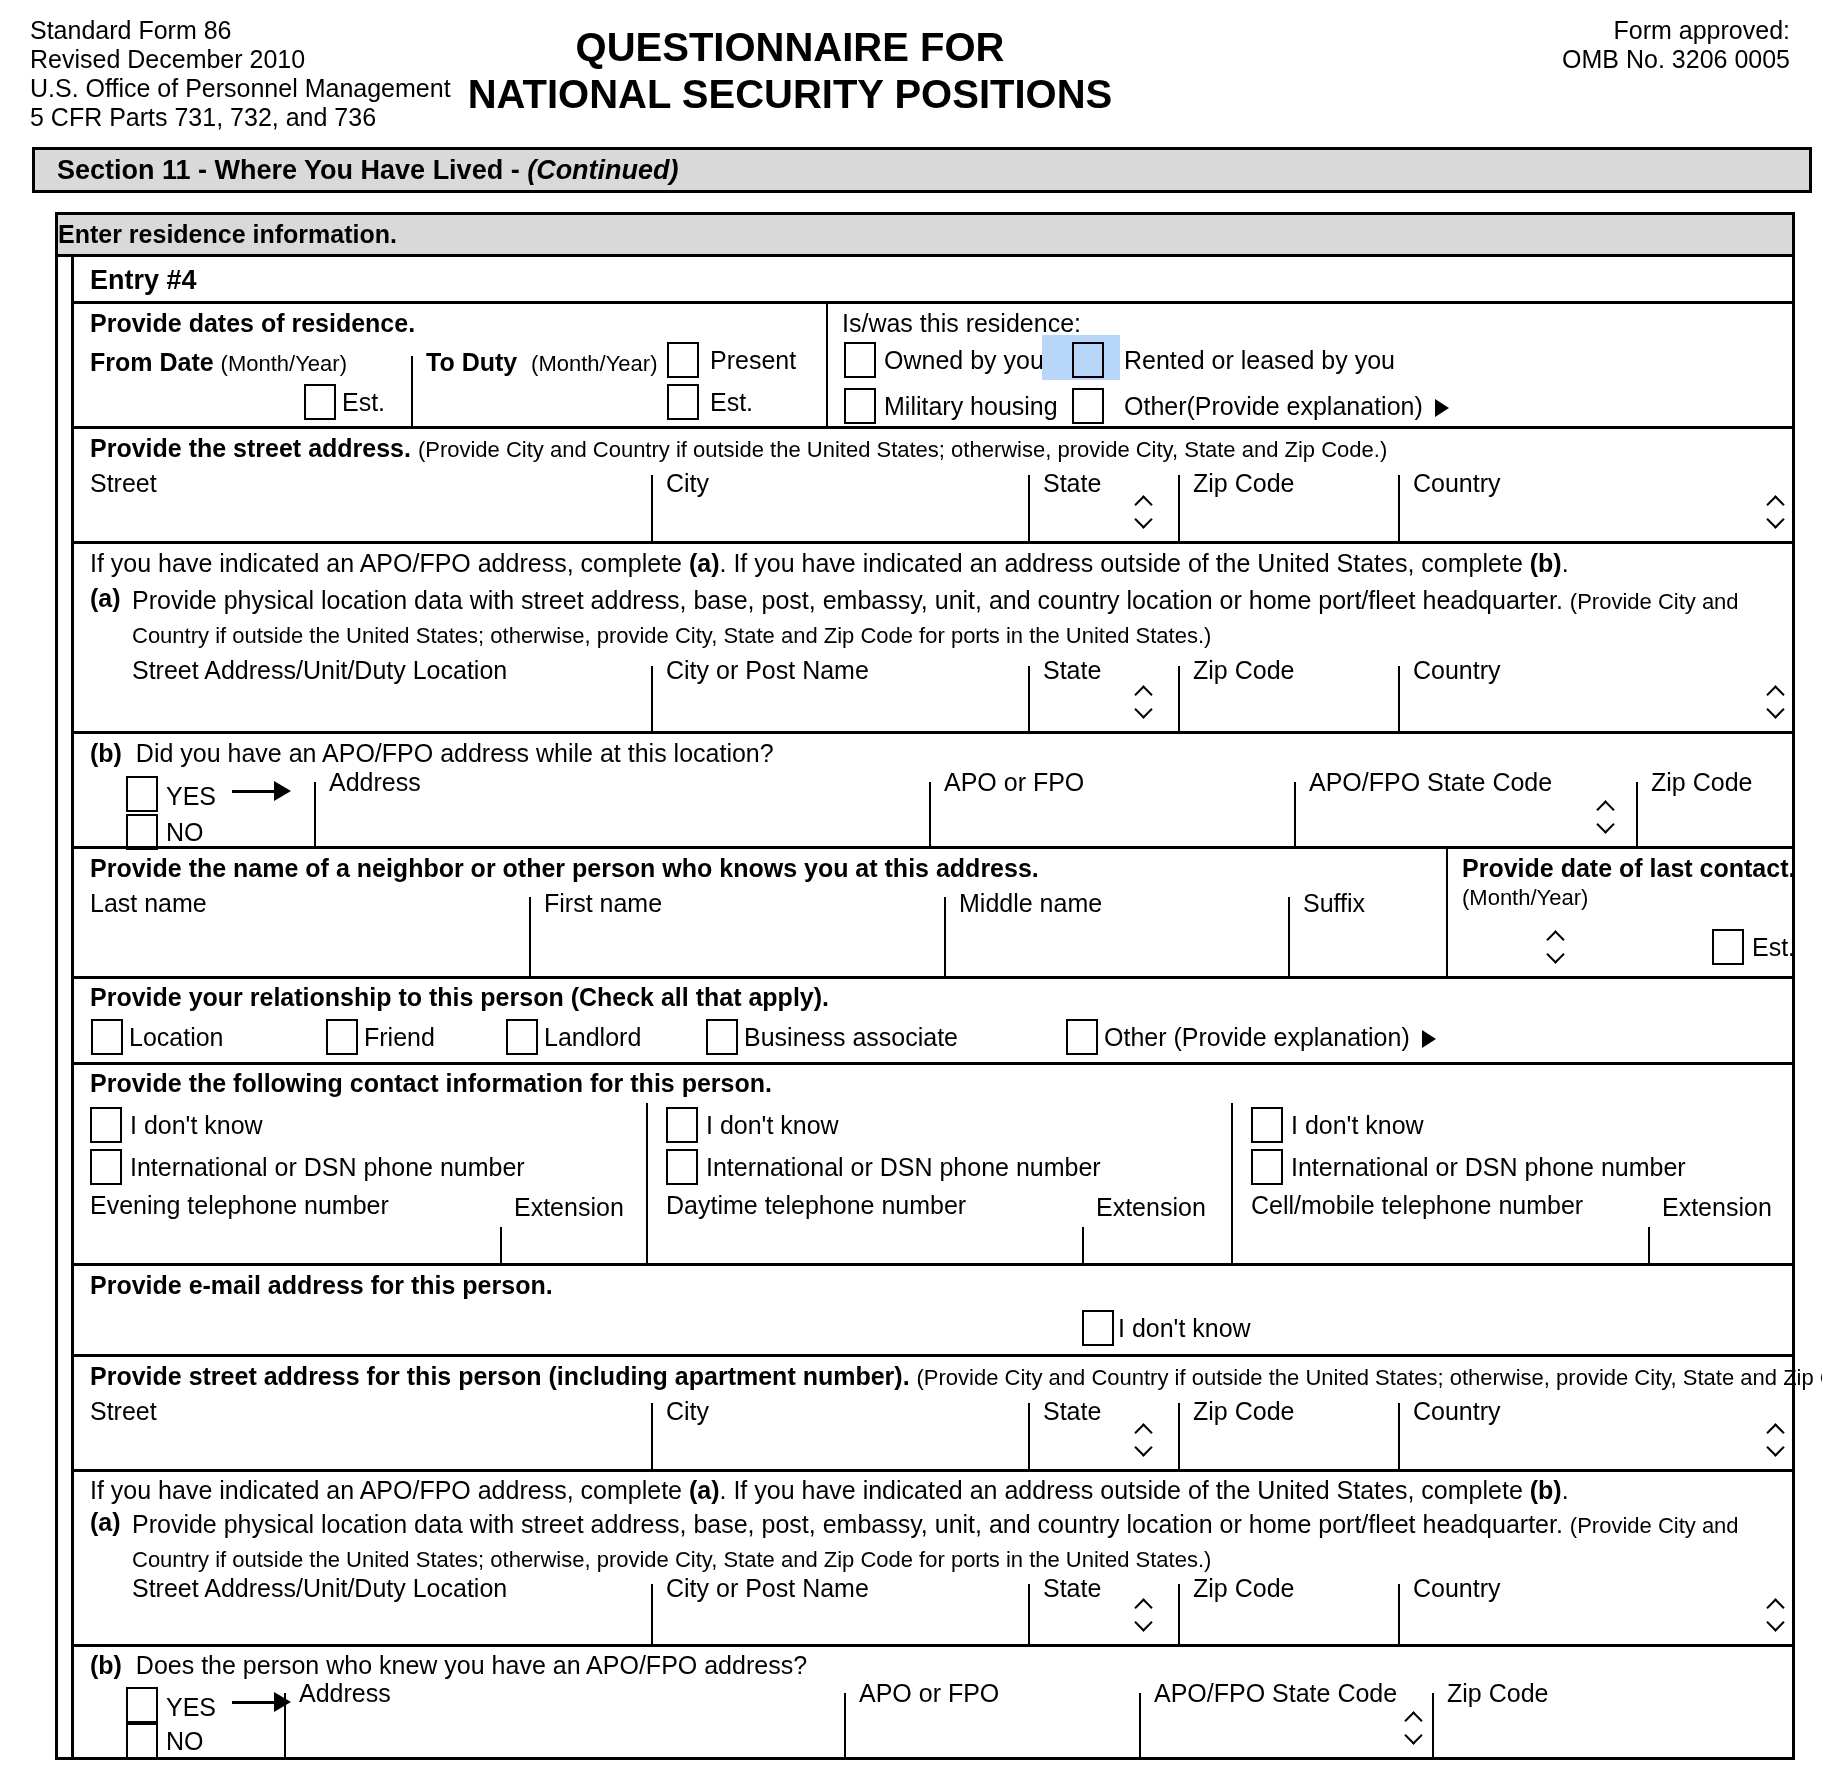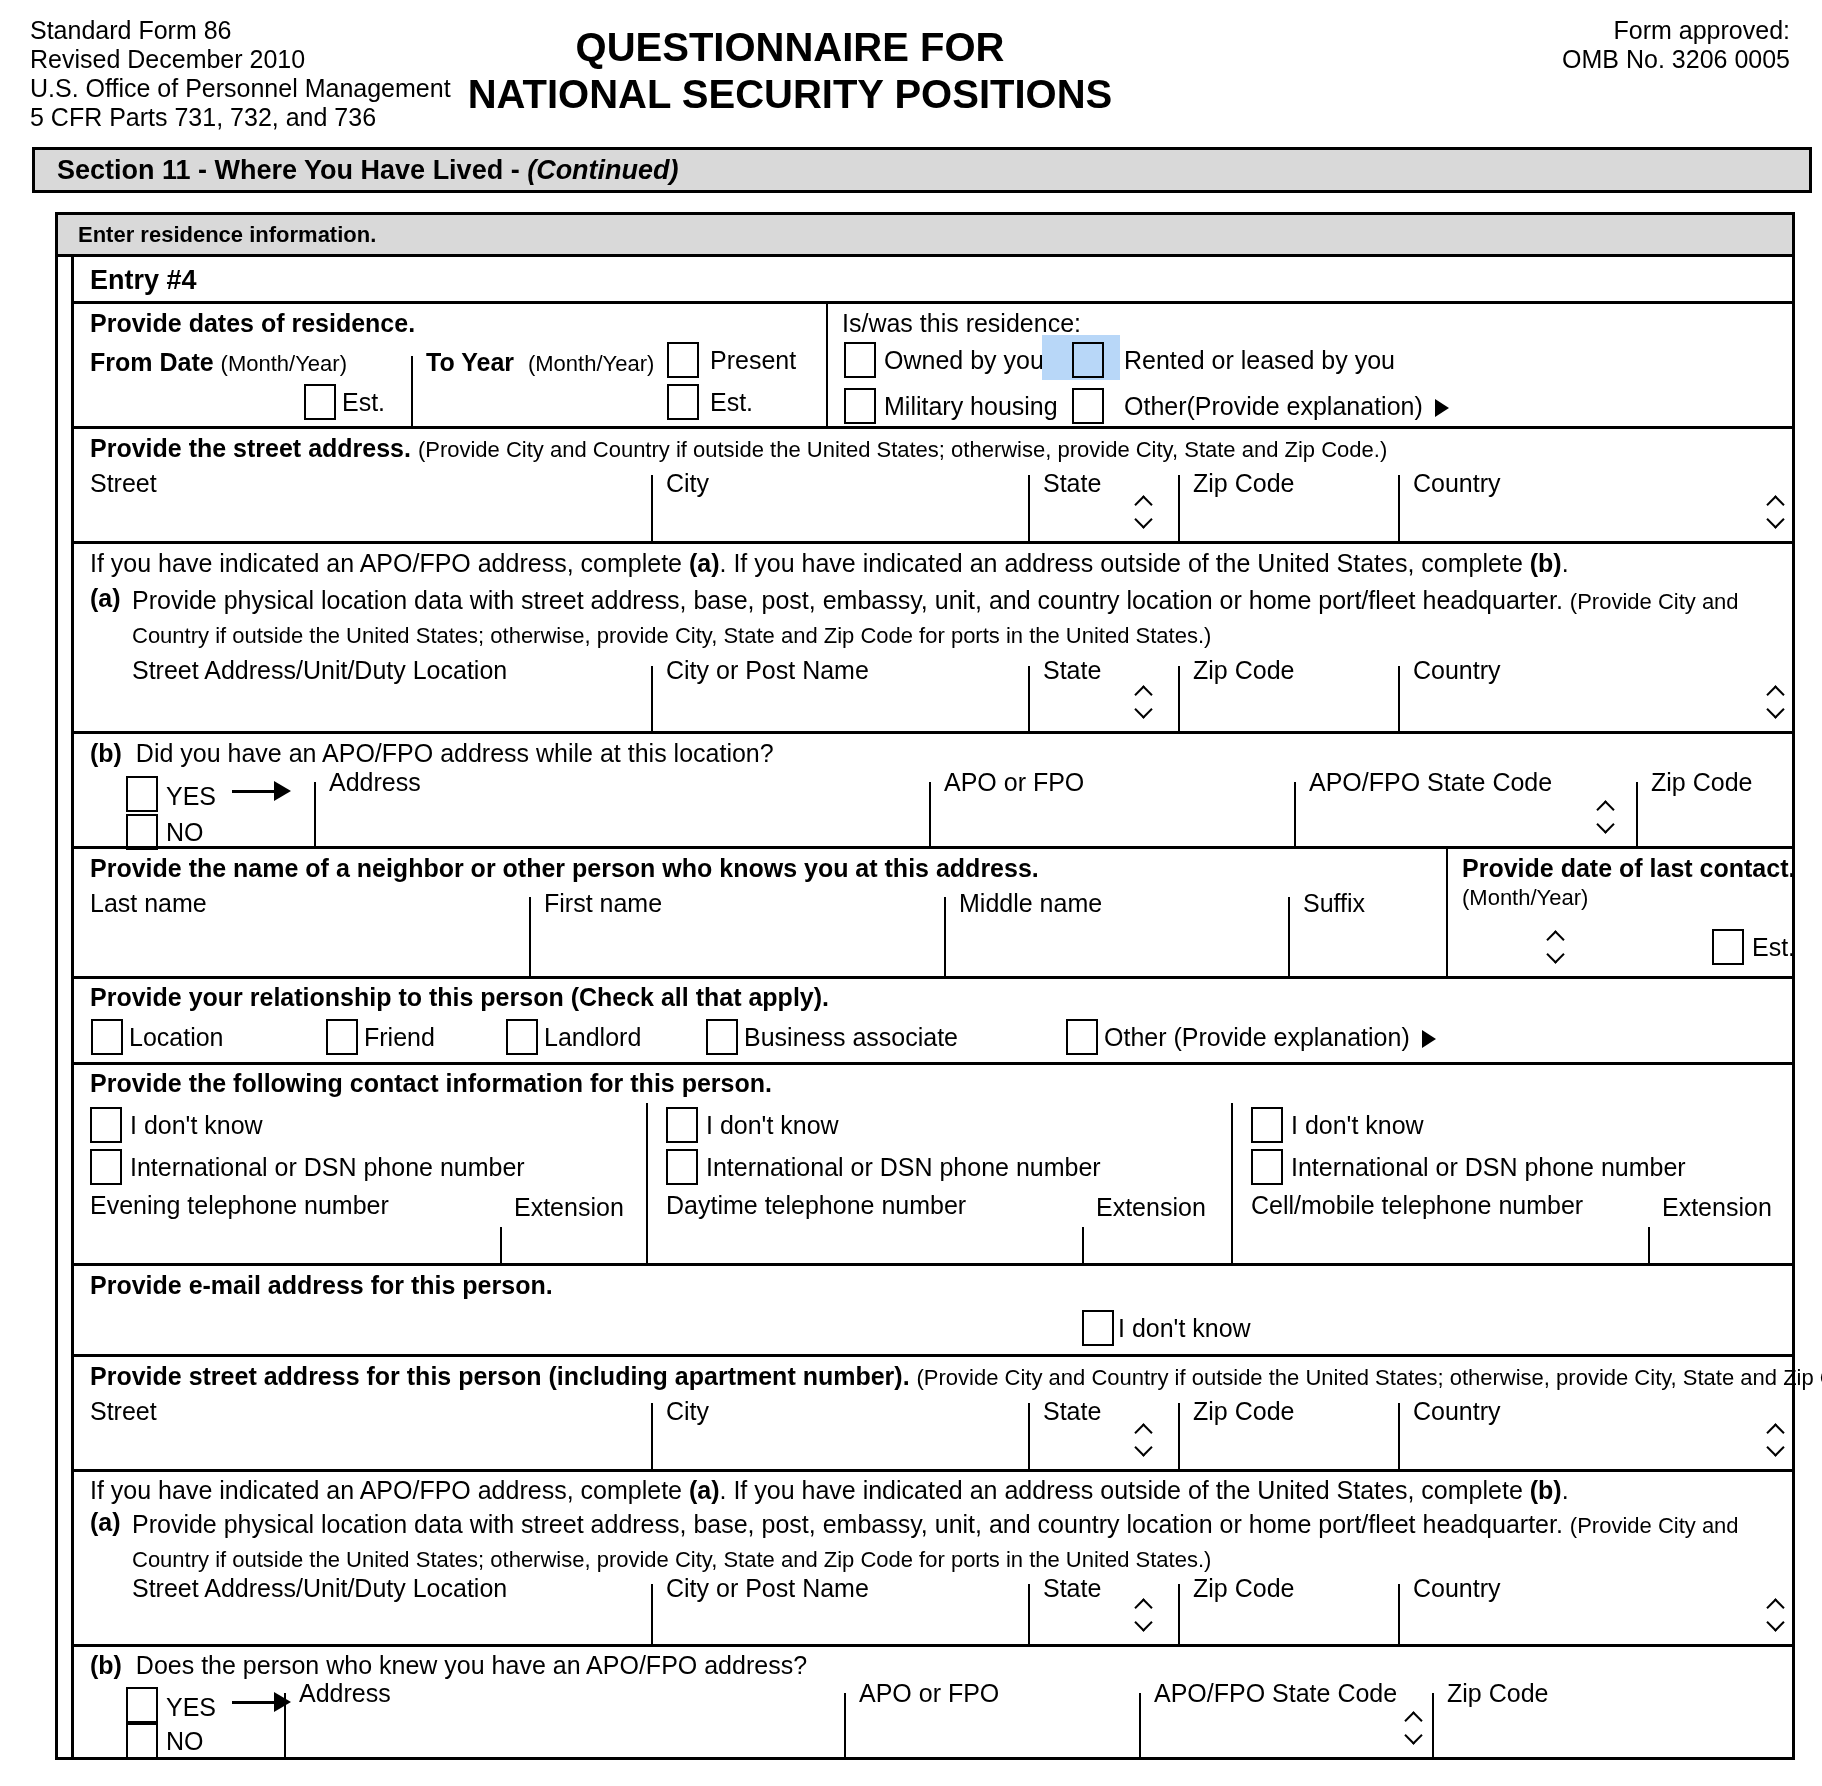--- a/index.html
+++ b/index.html
@@ -6,21 +6,21 @@
   .page{position:relative;width:1822px;height:1786px;background:#fff;overflow:hidden;
         font-family:"Liberation Sans",sans-serif;font-size:25px;color:#000}
   .a{position:absolute;white-space:nowrap}
   .b{font-weight:bold}
   .i{font-style:italic}
   .hint{font-size:22px}
   .section-bar{position:absolute;left:32px;top:147px;width:1752px;height:40px;background:#d9d9d9;
                border:3px solid #000;line-height:40px;padding-left:22px;font-weight:bold;font-size:27px}
   .form-body{position:absolute;left:55px;top:212px;width:1734px;height:1542px;border:3px solid #000}
   .banner{height:39px;background:#d9d9d9;border-bottom:3px solid #000;line-height:39px;
-          padding-left:20px;font-weight:bold;font-size:22px}
+          font-weight:bold;font-size:25px}
   .entry-wrap{position:relative;height:1500px;padding-left:13px}
   .entry{position:relative;height:1500px;border-left:3px solid #000}
   .row{position:relative;border-bottom:3px solid #000;box-sizing:border-box}
   .row:last-child{border-bottom:none}
   .vl{position:absolute;width:2px;background:#000;bottom:0}
   .cb{position:absolute;width:28px;height:32px;border:2px solid #000;background:transparent}
   .chev{position:absolute;bottom:14px;width:22px;display:flex;flex-direction:column;align-items:center}
   .chev i{display:block;width:11px;height:11px;border-style:solid;border-color:#000;
           border-width:2px 2px 0 0;transform:rotate(-45deg);margin:1px 0}
   .chev i + i{transform:rotate(135deg)}
@@ -68,21 +68,21 @@
       </div>
 
       <div class="row" style="height:125px">
         <div class="vl" style="left:752px;top:0"></div>
         <div class="vl" style="left:337px;top:52px"></div>
         <span class="a b" style="left:16px;top:5px">Provide dates of residence.</span>
         <span class="a" style="left:16px;top:44px"><span class="b">From Date</span>&nbsp;<span class="hint">(Month/Year)</span></span>
         <div class="inp" style="left:16px;top:74px;width:205px;height:44px"></div>
         <span class="cb" style="left:230px;top:80px"></span>
         <span class="a" style="left:268px;top:84px">Est.</span>
-        <span class="a" style="left:352px;top:44px"><span class="b">To Year</span>&nbsp;&nbsp;<span class="hint">(Month/Year)</span></span>
+        <span class="a" style="left:352px;top:44px"><span class="b">To Duty</span>&nbsp;&nbsp;<span class="hint">(Month/Year)</span></span>
         <div class="inp" style="left:352px;top:74px;width:230px;height:44px"></div>
         <span class="cb" style="left:593px;top:38px"></span>
         <span class="a" style="left:636px;top:42px">Present</span>
         <span class="cb" style="left:593px;top:80px"></span>
         <span class="a" style="left:636px;top:84px">Est.</span>
         <span class="a" style="left:768px;top:5px">Is/was this residence:</span>
         <span class="cb" style="left:770px;top:38px"></span>
         <span class="a" style="left:810px;top:42px">Owned by you</span>
         <div class="hl" style="left:968px;top:31px;width:78px;height:45px"></div>
         <span class="cb" style="left:998px;top:38px"></span>

